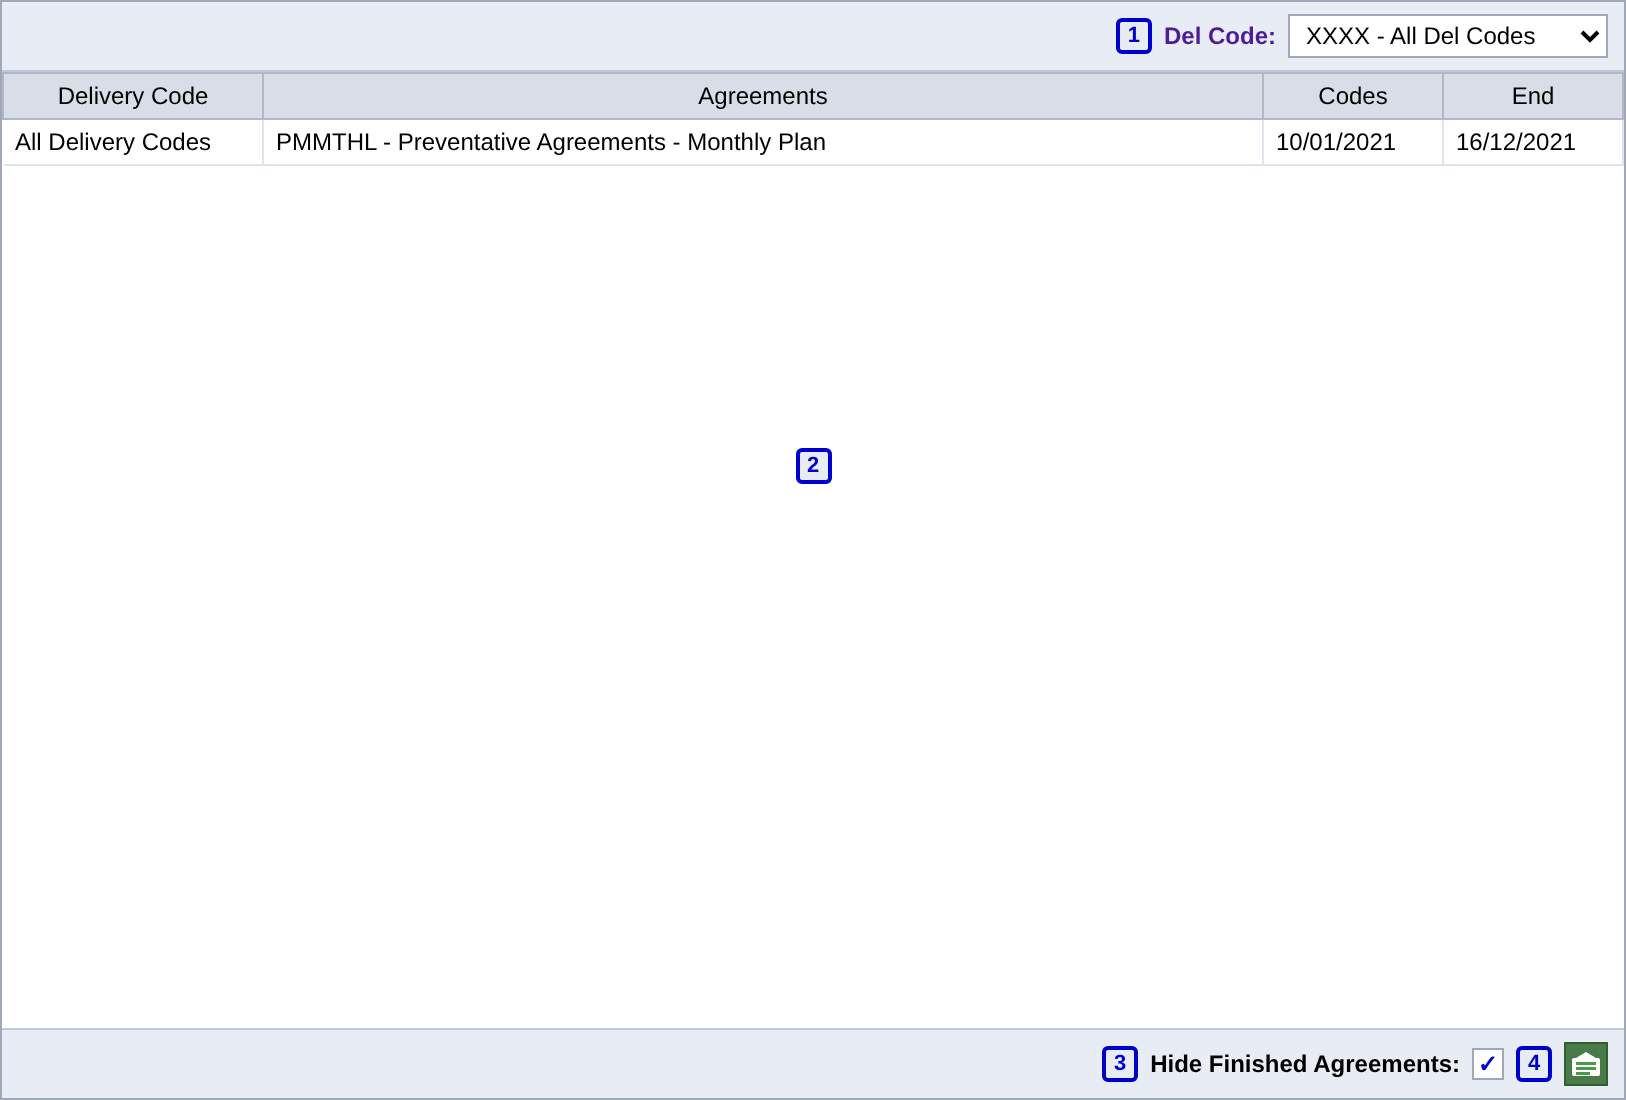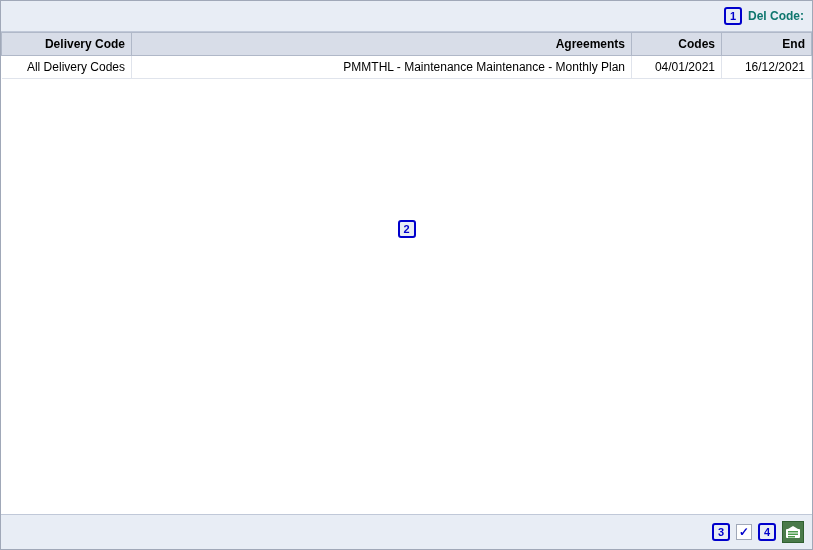--- a/index.html
+++ b/index.html
@@ -24,21 +24,21 @@
       align-items: center;
       justify-content: flex-end;
       padding: 6px 8px;
       background: #e8edf5;
       border-bottom: 1px solid #c0c8d8;
       gap: 6px;
     }
     .del-code-label {
       font-size: 12px;
       font-weight: bold;
-      color: #0f766e;
+      color: #4c1d95;
     }
     .numbered-badge {
       display: inline-flex;
       align-items: center;
       justify-content: center;
       width: 18px;
       height: 18px;
       border: 2px solid #0000cc;
       color: #0000cc;
       font-size: 11px;
@@ -64,27 +64,26 @@
       width: 100%;
       border-collapse: collapse;
       font-size: 12px;
     }
     thead tr {
       background: #d8dde8;
     }
     thead th {
       border: 1px solid #b0b8c8;
       padding: 4px 6px;
-      text-align: right;
-      font-weight: bold;
+      text-align: center;
+      font-weight: normal;
       color: #000;
     }
     tbody tr {
       background: white;
-      text-align: right;
     }
     tbody td {
       border-bottom: 1px solid #e0e4ec;
       border-right: 1px solid #e0e4ec;
       padding: 4px 6px;
       color: #000;
     }
     .center-badge {
       display: flex;
       align-items: center;
@@ -137,48 +136,52 @@
     .col-end { width: 90px; margin-left: 24px; }
   </style>
 </head>
 <body>
 
 <div class="main-container">
 
   <div class="toolbar">
     <span class="numbered-badge">1</span>
     <span class="del-code-label">Del Code:</span>
+    <select class="del-code-select">
+      <option value="XXXX - All Del Codes">XXXX - All Del Codes</option>
+    </select>
   </div>
 
   <div class="table-area">
     <table>
       <thead>
         <tr>
           <th class="col-delivery">Delivery Code</th>
           <th class="col-agreement">Agreements</th>
           <th class="col-start">Codes</th>
           <th class="col-end">End</th>
         </tr>
       </thead>
       <tbody id="table-body">
       <tr>
             <td>All Delivery Codes</td>
-            <td>PMMTHL - Maintenance Maintenance - Monthly Plan</td>
-            <td>04/01/2021</td>
+            <td>PMMTHL - Preventative Agreements - Monthly Plan</td>
+            <td>10/01/2021</td>
             <td>16/12/2021</td>
           </tr>
         </tbody>
     </table>
     <div class="center-badge">
       <span class="numbered-badge">2</span>
     </div>
   </div>
 
   <div class="footer">
     <span class="numbered-badge">3</span>
+    <span class="hide-label">Hide Finished Agreements:</span>
     <div class="checkbox-styled checked"></div>
     <span class="numbered-badge">4</span>
     <div class="export-btn">
       <svg width="14" height="12" viewBox="0 0 14 12">
         <rect x="0" y="3" width="14" height="9" fill="white" rx="1"></rect>
         <rect x="2" y="5" width="10" height="1.5" fill="#4a9a4a"></rect>
         <rect x="2" y="7.5" width="10" height="1.5" fill="#4a9a4a"></rect>
         <rect x="2" y="10" width="7" height="1.5" fill="#4a9a4a"></rect>
         <polygon points="7,0 12,3 2,3" fill="white"></polygon>
       </svg>

